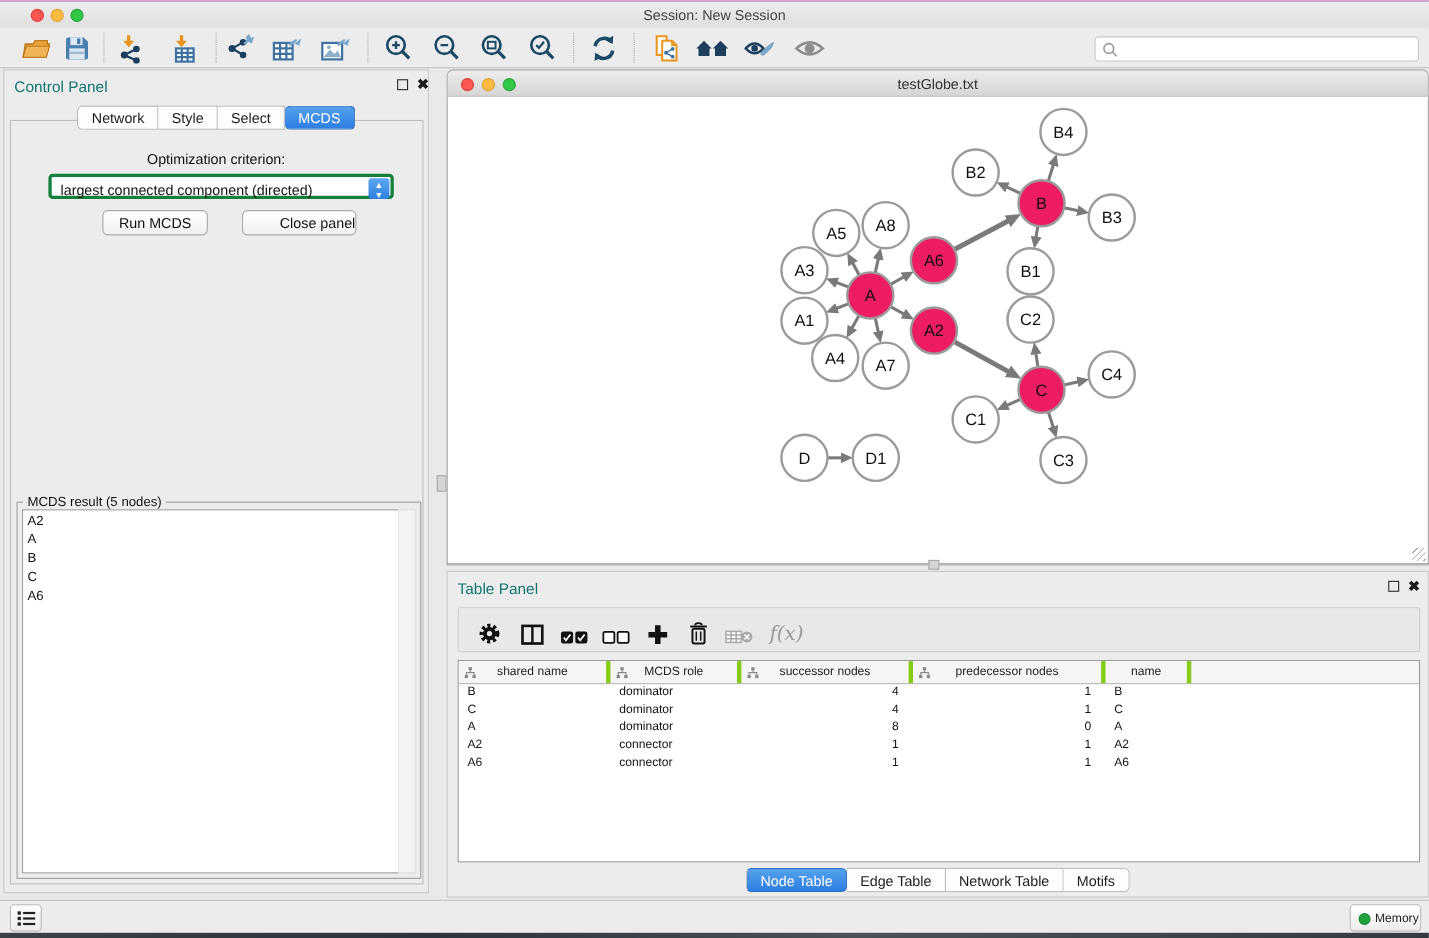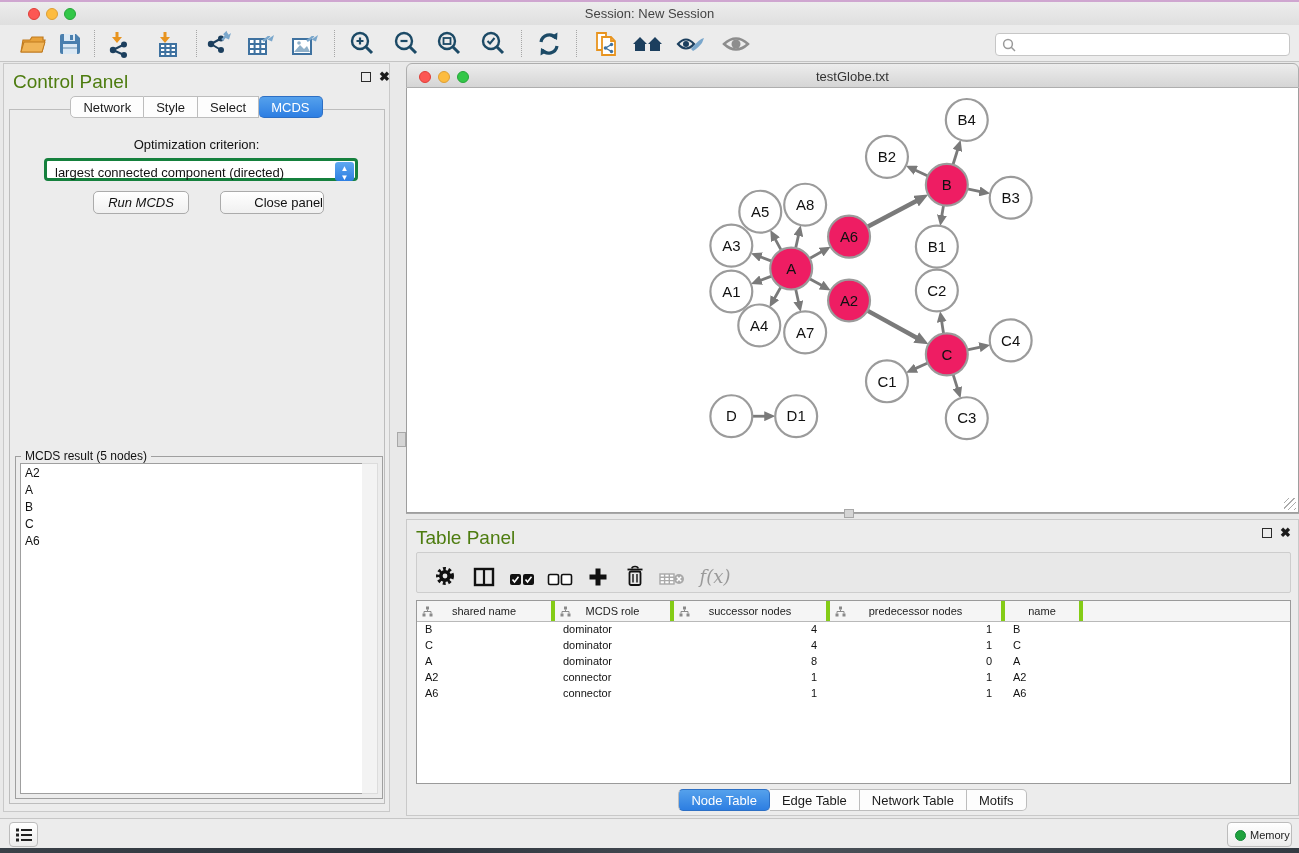--- a/index.html
+++ b/index.html
@@ -24,21 +24,21 @@
   .search-wrap { position:absolute; left:995px; top:8px; width:295px; height:23px; background:#fff;
     border:1px solid #c6c6c6; border-radius:4px; }
   .search-wrap svg { position:absolute; left:6px; top:4px; }
   .search-wrap input { position:absolute; left:24px; top:1px; width:264px; height:19px; border:none; outline:none;
     font-size:12px; background:transparent; font-family:"Liberation Sans",sans-serif;}
 
   
   .control-panel { position:absolute; left:3px; top:63px; width:387px; height:749px;
     background:#ececec; border:1px solid #c9c9c9; }
   .panel-head { position:relative; height:26px; }
-  .panel-head .pt { position:absolute; left:9px; top:7px; font-size:19px; color:#4d7c0f; }
+  .panel-head .pt { position:absolute; left:9px; top:7px; font-size:14px; color:#0f766e; }
   .wm-float { position:absolute; top:8px; width:10px; height:10px; border:1.6px solid #2b2b2b; background:transparent; }
   .wm-close { position:absolute; top:5px; font-size:13px; font-weight:bold; color:#1b1b1b; }
   .cp-pane { position:absolute; left:5px; top:45px; width:376px; height:695px; border:1px solid #bdbdbd; background:#ececec; }
   .cp-tabs { position:absolute; left:0; right:0; top:32px; text-align:center; z-index:3; }
   .tabgroup { display:inline-flex; }
   .tab { font-size:13px; color:#1b1b1b; background:#fdfdfd; border:1px solid #bdbdbd; border-left:none;
     padding:3px 12px 4px; height:22px; }
   .tabgroup .tab:first-child { border-left:1px solid #bdbdbd; border-radius:5px 0 0 5px; }
   .tabgroup .tab:last-child { border-radius:0 5px 5px 0; }
   .tab.active { background:linear-gradient(#55a1ec,#2d7ee2); color:#fff; border-color:#2d6fc4; border-radius:5px !important; }
@@ -270,21 +270,21 @@
           <span class="tab">Network</span>
           <span class="tab">Style</span>
           <span class="tab">Select</span>
           <span class="tab active">MCDS</span>
         </span></div>
     <div class="opt-label">Optimization criterion:</div>
     <div class="combo">
       <span class="val">largest connected component (directed)</span>
       <span class="step">▲<br>▼</span>
     </div>
-    <div class="cp-btn" style="left:89px; width:96px;font-style:italic;">Run MCDS</div>
+    <div class="cp-btn" style="left:89px; width:96px;">Run MCDS</div>
     <div class="cp-btn" style="left:216px; width:104px;text-align:right;">Close panel</div>
     <div class="mcds-box">
       <span class="legend">MCDS result (5 nodes)</span>
       <div class="mcds-list">
           <div>A2</div>
           <div>A</div>
           <div>B</div>
           <div>C</div>
           <div>A6</div>
         </div>

